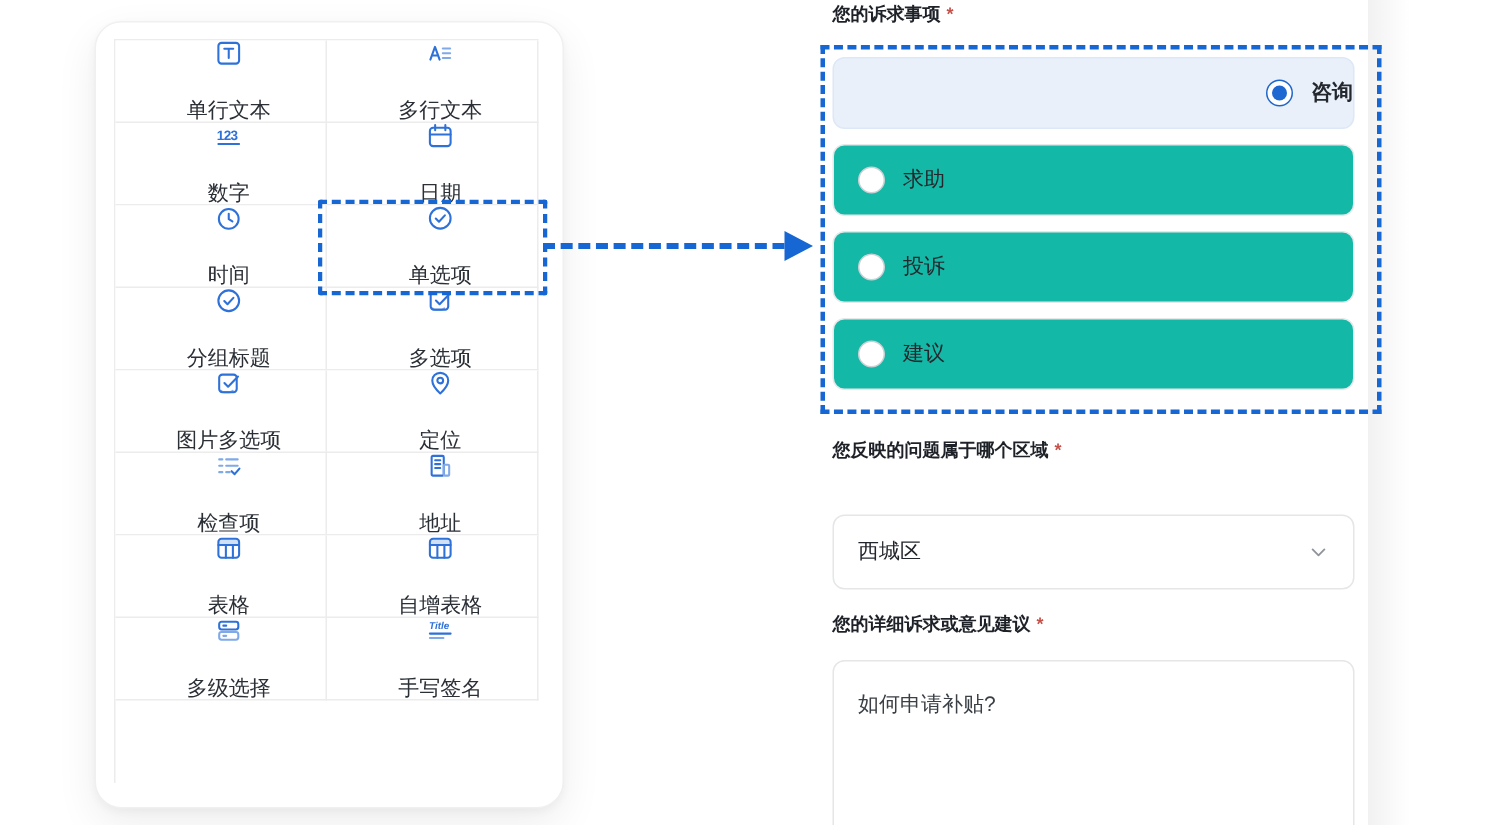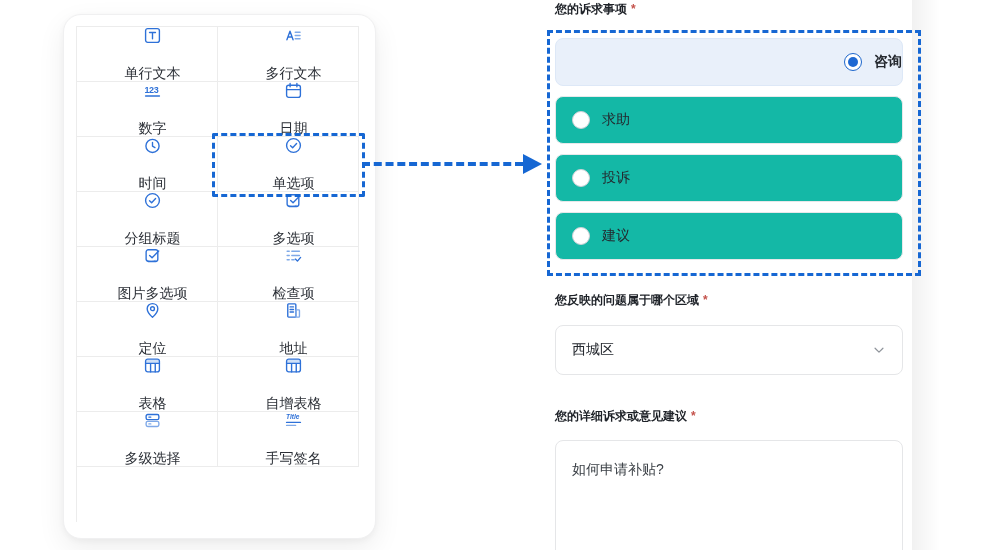--- a/index.html
+++ b/index.html
@@ -42,21 +42,21 @@
   .options-col{position:absolute;left:555px;top:38px;width:348px;}
   .option-card{height:48px;margin-bottom:10px;background:#14b8a6;border:1px solid #e7e8ea;
                border-radius:8px;display:flex;align-items:center;padding-left:16px;gap:12px;
                box-sizing:border-box;font-size:14px;color:#24282e;cursor:pointer;}
   .option-card.selected{background:#e9f0fa;border-color:#dde8f7;font-weight:bold;justify-content:flex-end;}
   .radio{width:18px;height:18px;border-radius:50%;border:1px solid #cdd0d5;background:#fff;
          box-sizing:border-box;flex:0 0 18px;position:relative;}
   .option-card.selected .radio{border:1.5px solid #1c66cc;}
   .option-card.selected .radio::after{content:"";position:absolute;left:50%;top:50%;
          width:10px;height:10px;margin:-5px 0 0 -5px;border-radius:50%;background:#1e68d2;}
-  .select-box{position:absolute;left:555px;top:325px;width:348px;height:50px;background:#fff;
+  .select-box{position:absolute;left:555px;top:343px;width:348px;height:50px;background:#fff;
               border:1px solid #e5e6e8;border-radius:8px;box-sizing:border-box;cursor:pointer;
               display:flex;align-items:center;justify-content:space-between;
               padding:1px 16px;font-size:14px;color:#22262c;}
   .chev{width:14px;height:14px;}
   .textarea-box{position:absolute;left:555px;top:440px;width:348px;height:140px;background:#fff;
                 border:1px solid #e5e6e8;border-radius:8px;box-sizing:border-box;resize:none;
                 padding:20px 16px;font-size:14px;color:#3b4046;outline:none;
                 font-family:"Liberation Sans","DejaVu Sans",sans-serif;}
 </style>
 </head>
@@ -136,33 +136,33 @@
         <svg class="pi" viewBox="0 0 16 16">
           <path class="s2" d="M3.2 12.8c1 1 6.3 1 7.3 0"></path>
           <rect class="s" x="2" y="2.6" width="11" height="11" rx="2"></rect>
           <path class="s" d="M5.3 7.9l2.3 2.3 6.2-6.4"></path>
         </svg>
         <span>图片多选项</span>
       </div>
 
       <div class="pcell">
         <svg class="pi" viewBox="0 0 16 16">
+          <path class="s" d="M8 14.4S3 9.9 3 6.3C3 3.6 5.2 1.5 8 1.5s5 2.1 5 4.8c0 3.6-5 8.1-5 8.1z"></path>
+          <circle class="s" cx="8" cy="6.3" r="1.8"></circle>
+        </svg>
+        <span>定位</span>
+      </div>
+
+      <div class="pcell">
+        <svg class="pi" viewBox="0 0 16 16">
           <path class="s2" d="M2 4h2 M2 8h2 M2 12h2"></path>
           <path class="s2" d="M6.4 4h7.2 M6.4 8h7.2 M6.4 12h2.2"></path>
           <path class="s" d="M9.8 11.4l1.9 1.9 3-3.5"></path>
         </svg>
         <span>检查项</span>
-      </div>
-
-      <div class="pcell">
-        <svg class="pi" viewBox="0 0 16 16">
-          <path class="s" d="M8 14.4S3 9.9 3 6.3C3 3.6 5.2 1.5 8 1.5s5 2.1 5 4.8c0 3.6-5 8.1-5 8.1z"></path>
-          <circle class="s" cx="8" cy="6.3" r="1.8"></circle>
-        </svg>
-        <span>定位</span>
       </div>
 
       <div class="pcell">
         <svg class="pi" viewBox="0 0 16 16">
           <rect class="s" x="2.6" y="1.8" width="7.6" height="12.4" rx="0.8"></rect>
           <path class="s" d="M4.8 4.6h3.2 M4.8 7h3.2 M4.8 9.4h3.2"></path>
           <rect class="s2" x="10.2" y="7.4" width="3.4" height="6.8" rx="0.6"></rect>
         </svg>
         <span>地址</span>
       </div>

